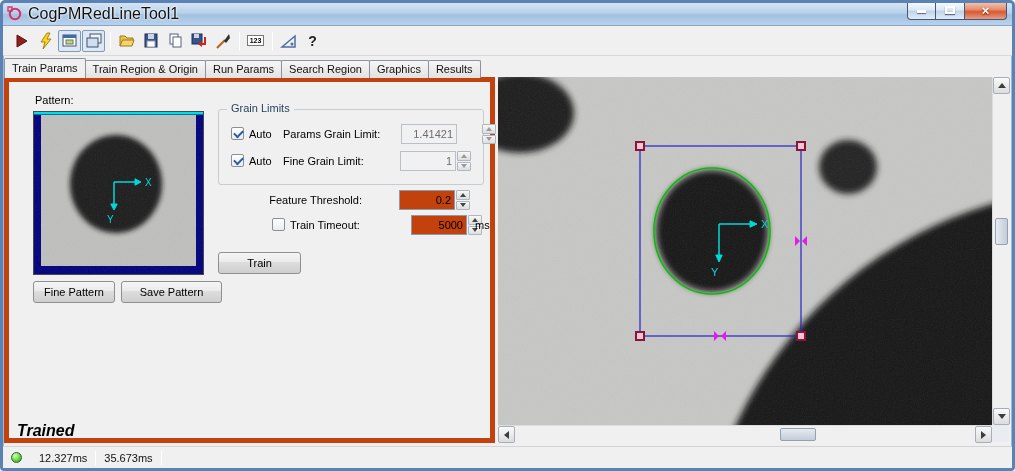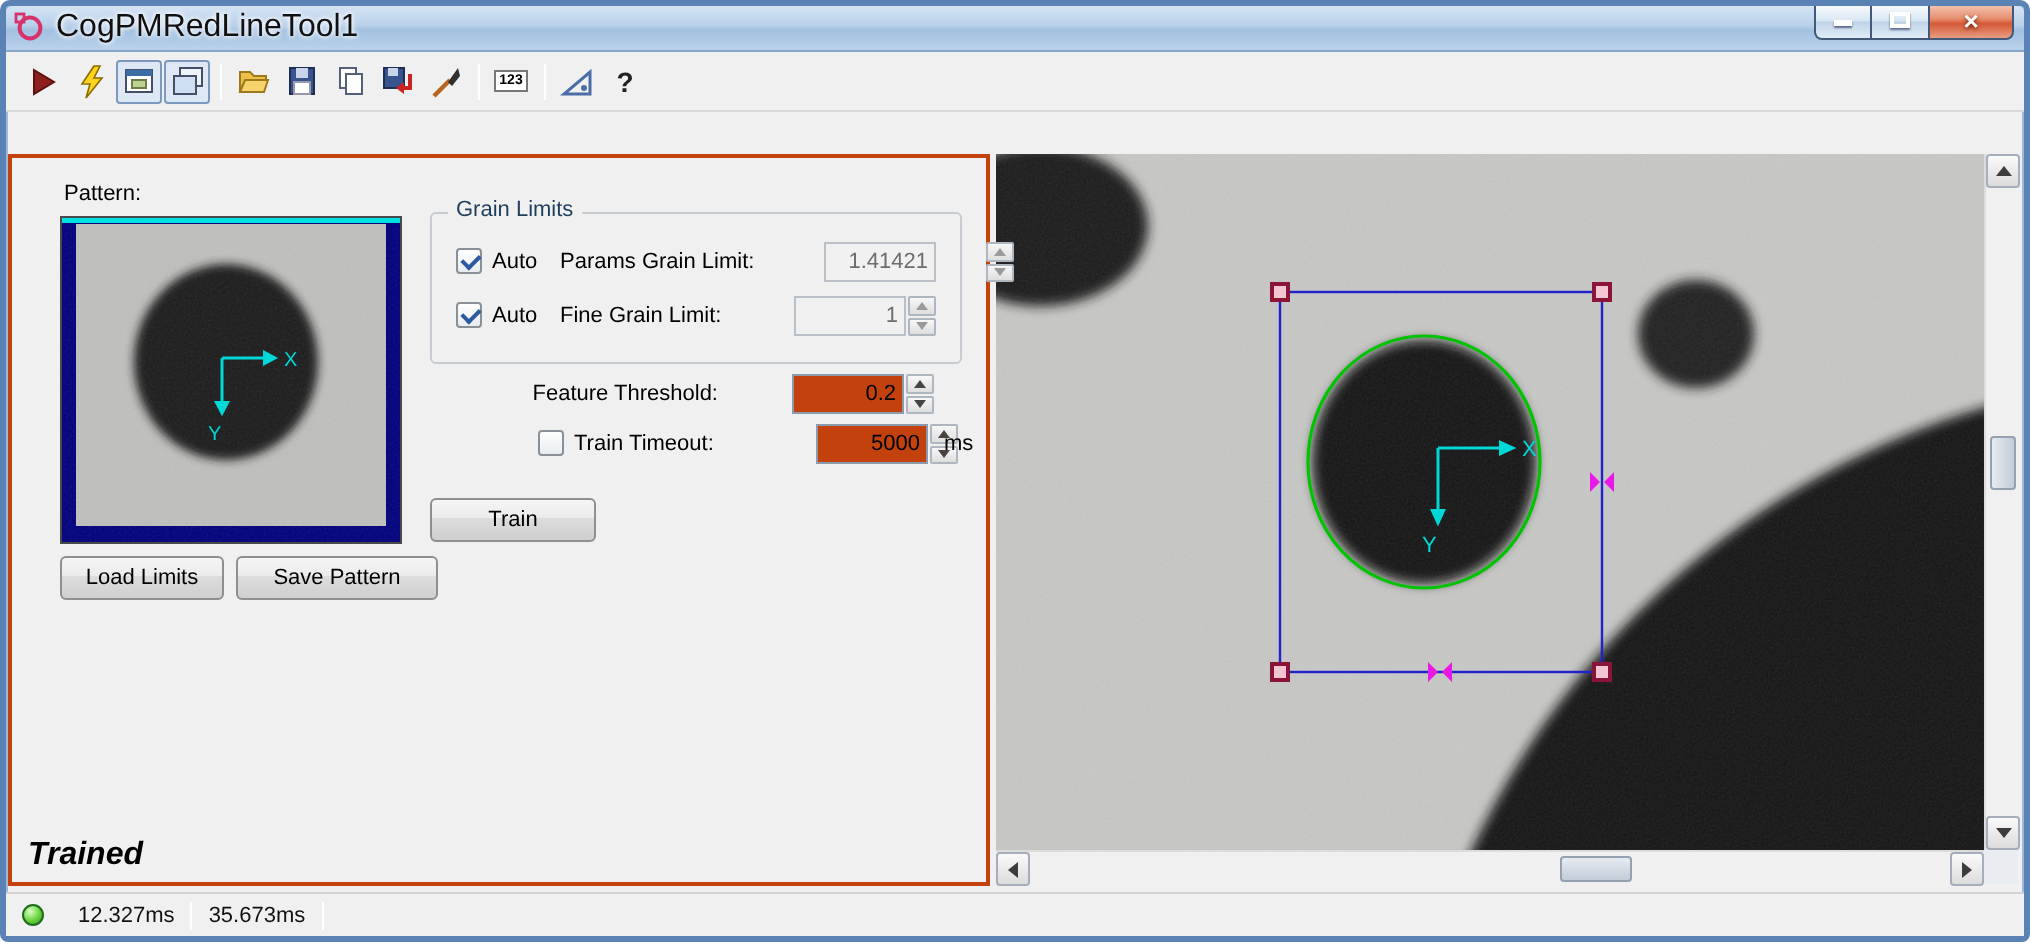--- a/index.html
+++ b/index.html
@@ -39,21 +39,21 @@
   .tsep{width:1px;height:18px;background:#c8c8c8;border-right:1px solid #fff;margin:0 4px;}
   .num123{font-size:7px;font-weight:bold;border:1px solid #777;background:#fff;padding:1px 2px;line-height:7px;}
   .qmark{font-size:14px;font-weight:bold;color:#222;}
 
   
   .tabstrip{position:absolute;left:1px;top:55px;height:20px;display:flex;align-items:flex-end;z-index:3;}
   .tab{height:18px;line-height:17px;padding:0 7px;border:1px solid #8d939c;border-bottom:none;
     background:linear-gradient(#f6f6f6,#e2e2e2);margin-right:-1px;border-radius:2px 2px 0 0;color:#111;white-space:nowrap;}
   .tab.active{height:20px;line-height:19px;background:#f0f0f0;position:relative;z-index:4;}
   .tabpage{position:absolute;left:1px;top:74px;width:491px;height:366px;
-    border:2px solid #c2410c;background:#f0f0f0;z-index:2;}
+    border:5px solid #c2410c;background:#f0f0f0;z-index:2;}
 
   
   .lbl{position:absolute;white-space:nowrap;color:#000;}
   .btn{position:absolute;border:1px solid #8e8f8f;border-radius:3px;color:#000;
     background:linear-gradient(#f5f5f5,#ebebeb 45%,#dddddd 46%,#cfcfcf);
     display:flex;align-items:center;justify-content:center;font-size:11px;}
   .pattern-box{position:absolute;left:24px;top:29px;width:171px;height:164px;border:1px solid #4a4a4a;background:#00007c;}
   .groupbox{position:absolute;left:209px;top:27px;width:266px;height:76px;border:1px solid #c6ccd2;border-radius:3px;}
   .legend{position:absolute;top:-8px;left:8px;background:#f0f0f0;padding:0 4px;color:#1f3d5c;}
   .checkbox{position:absolute;width:13px;height:13px;border:1px solid #8a9097;border-radius:2px;
@@ -194,20 +194,28 @@
       <svg width="18" height="18">
         <polygon points="2,15 15,15 15,4" fill="none" stroke="#4a6da8" stroke-width="1.5"></polygon>
         <circle cx="12" cy="12" r="1.5" fill="#4a6da8"></circle>
       </svg>
     </span>
     <span class="tbtn">
       <span class="qmark">?</span>
     </span>
   </div>
 
+  <div class="tabstrip">
+    <span class="tab active">Train Params</span>
+    <span class="tab">Train Region &amp; Origin</span>
+    <span class="tab">Run Params</span>
+    <span class="tab">Search Region</span>
+    <span class="tab">Graphics</span>
+    <span class="tab">Results</span>
+  </div>
 
   <div class="tabpage">
 
     <span class="lbl" style="left:26px;top:12px;">Pattern:</span>
 
     <div class="pattern-box">
       <svg viewBox="0 0 169 162" width="169" height="162">
         <defs>
           <filter id="pblur">
               <feGaussianBlur stdDeviation="2.5"></feGaussianBlur>
@@ -228,30 +236,30 @@
           <line x1="80" y1="70" x2="101" y2="70" stroke-width="1.5"></line>
           <polygon points="101,66.8 107,70 101,73.2"></polygon>
           <line x1="80" y1="70" x2="80" y2="92" stroke-width="1.5"></line>
           <polygon points="76.8,92 80,98 83.2,92"></polygon>
           <text x="111" y="74" font-size="10" stroke="none">X</text>
           <text x="73" y="111" font-size="10" stroke="none">Y</text>
         </g>
       </svg>
     </div>
 
-    <div class="btn" style="left:24px;top:199px;width:82px;height:22px;">Load Limits</div>
+    <div class="btn" style="left:24px;top:199px;width:82px;height:22px;">Fine Pattern</div>
     <div class="btn" style="left:112px;top:199px;width:101px;height:22px;">Save Pattern</div>
 
     <div class="groupbox">
       <span class="legend">Grain Limits</span>
 
       <span class="checkbox checked" style="left:12px;top:17px;"></span>
       <span class="lbl" style="left:30px;top:18px;position:absolute;">Auto</span>
       <span class="lbl" style="left:64px;top:18px;position:absolute;">Params Grain Limit:</span>
-      <span class="numfield disabled" style="left:196px;top:14px;gap:24px;">
+      <span class="numfield disabled" style="left:182px;top:14px;gap:24px;">
         <span class="val">1.41421</span>
         <span class="spin">
           <span class="sbtn">
               <span class="tri-up"></span>
             </span>
           <span class="sbtn">
               <span class="tri-down"></span>
             </span>
         </span>
       </span>

